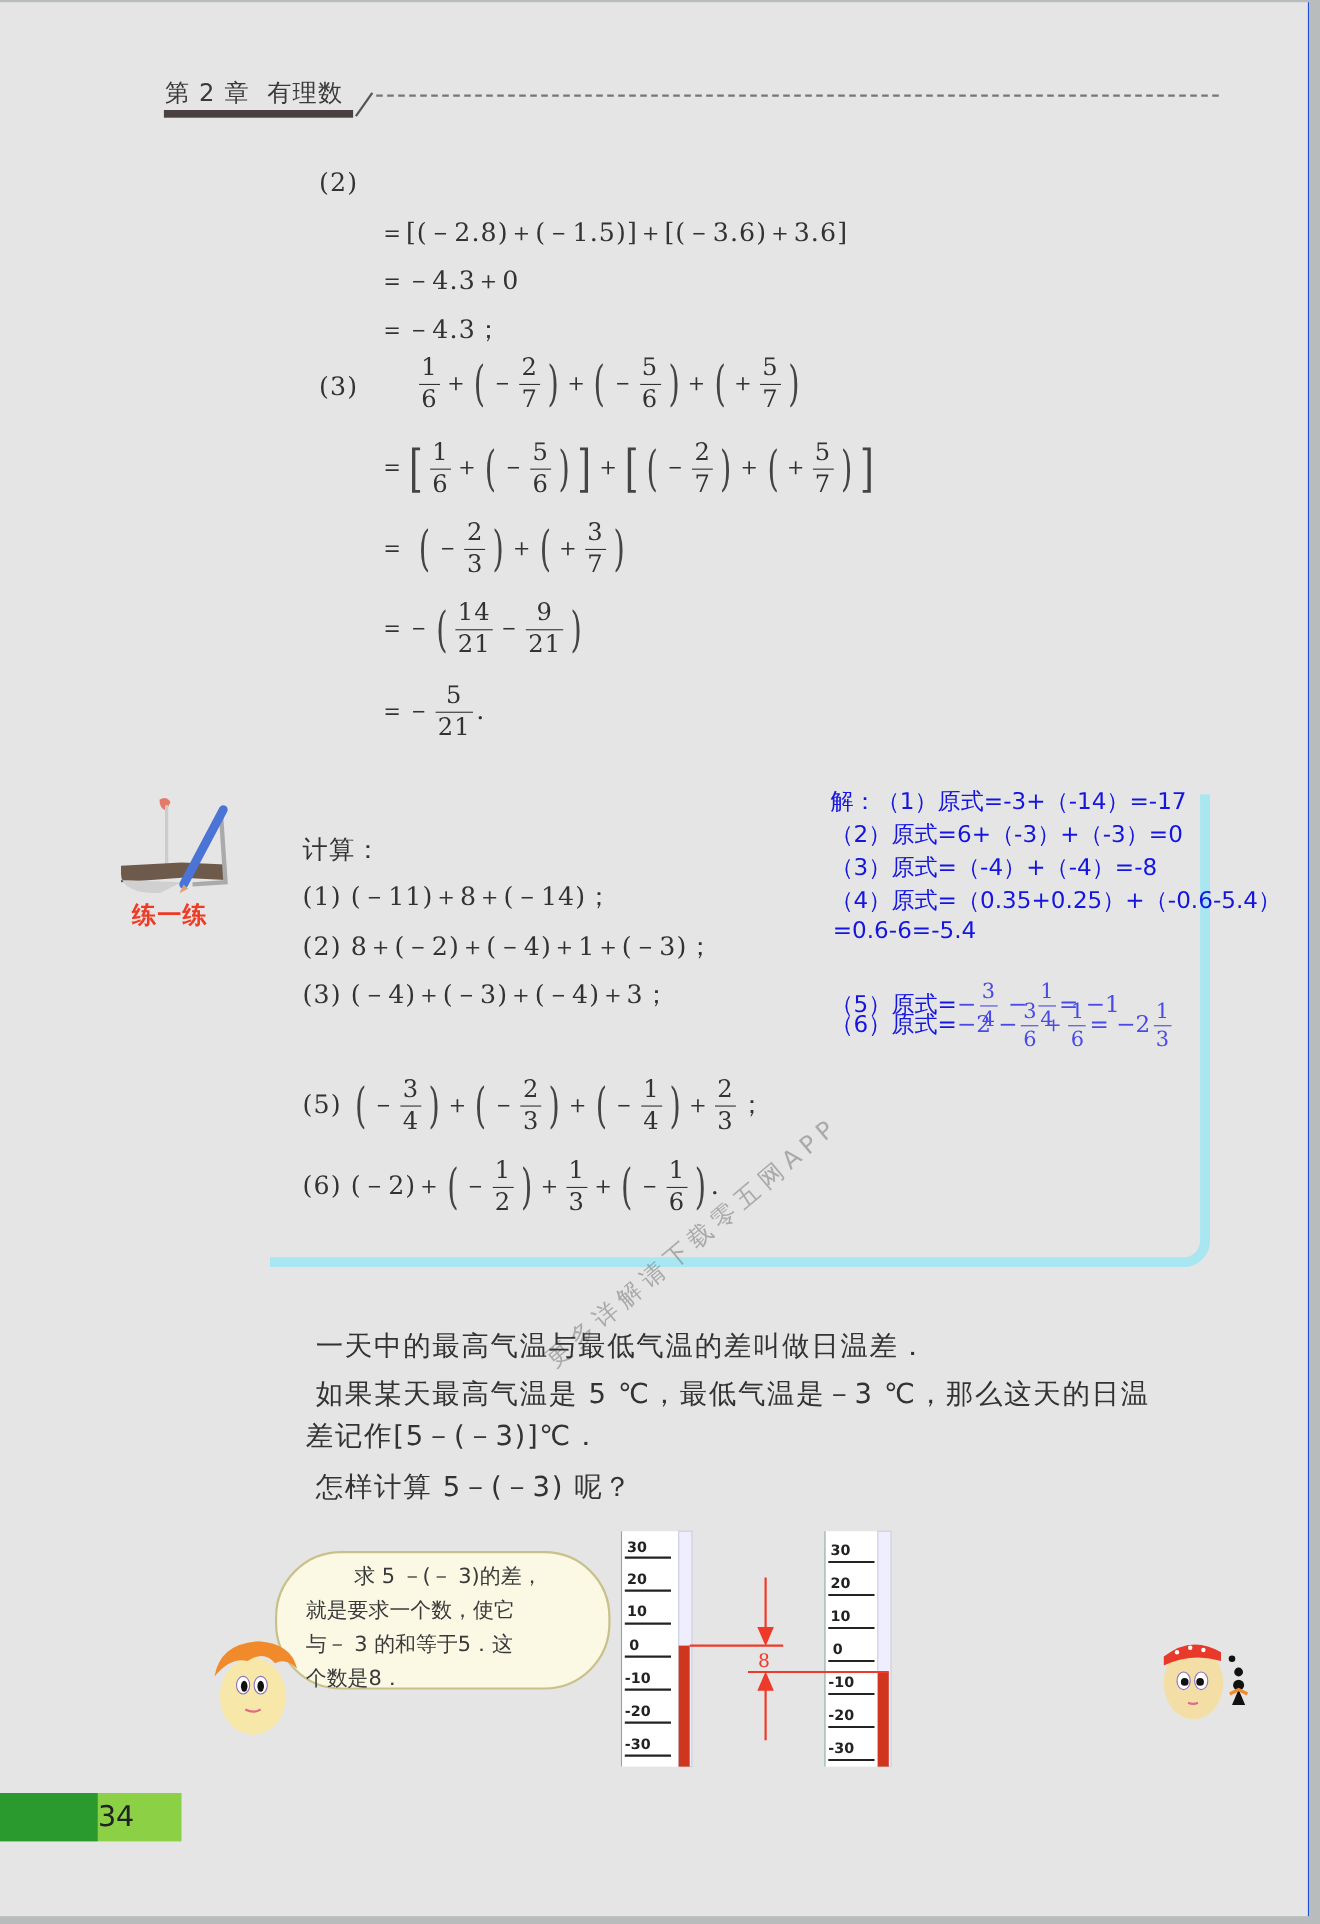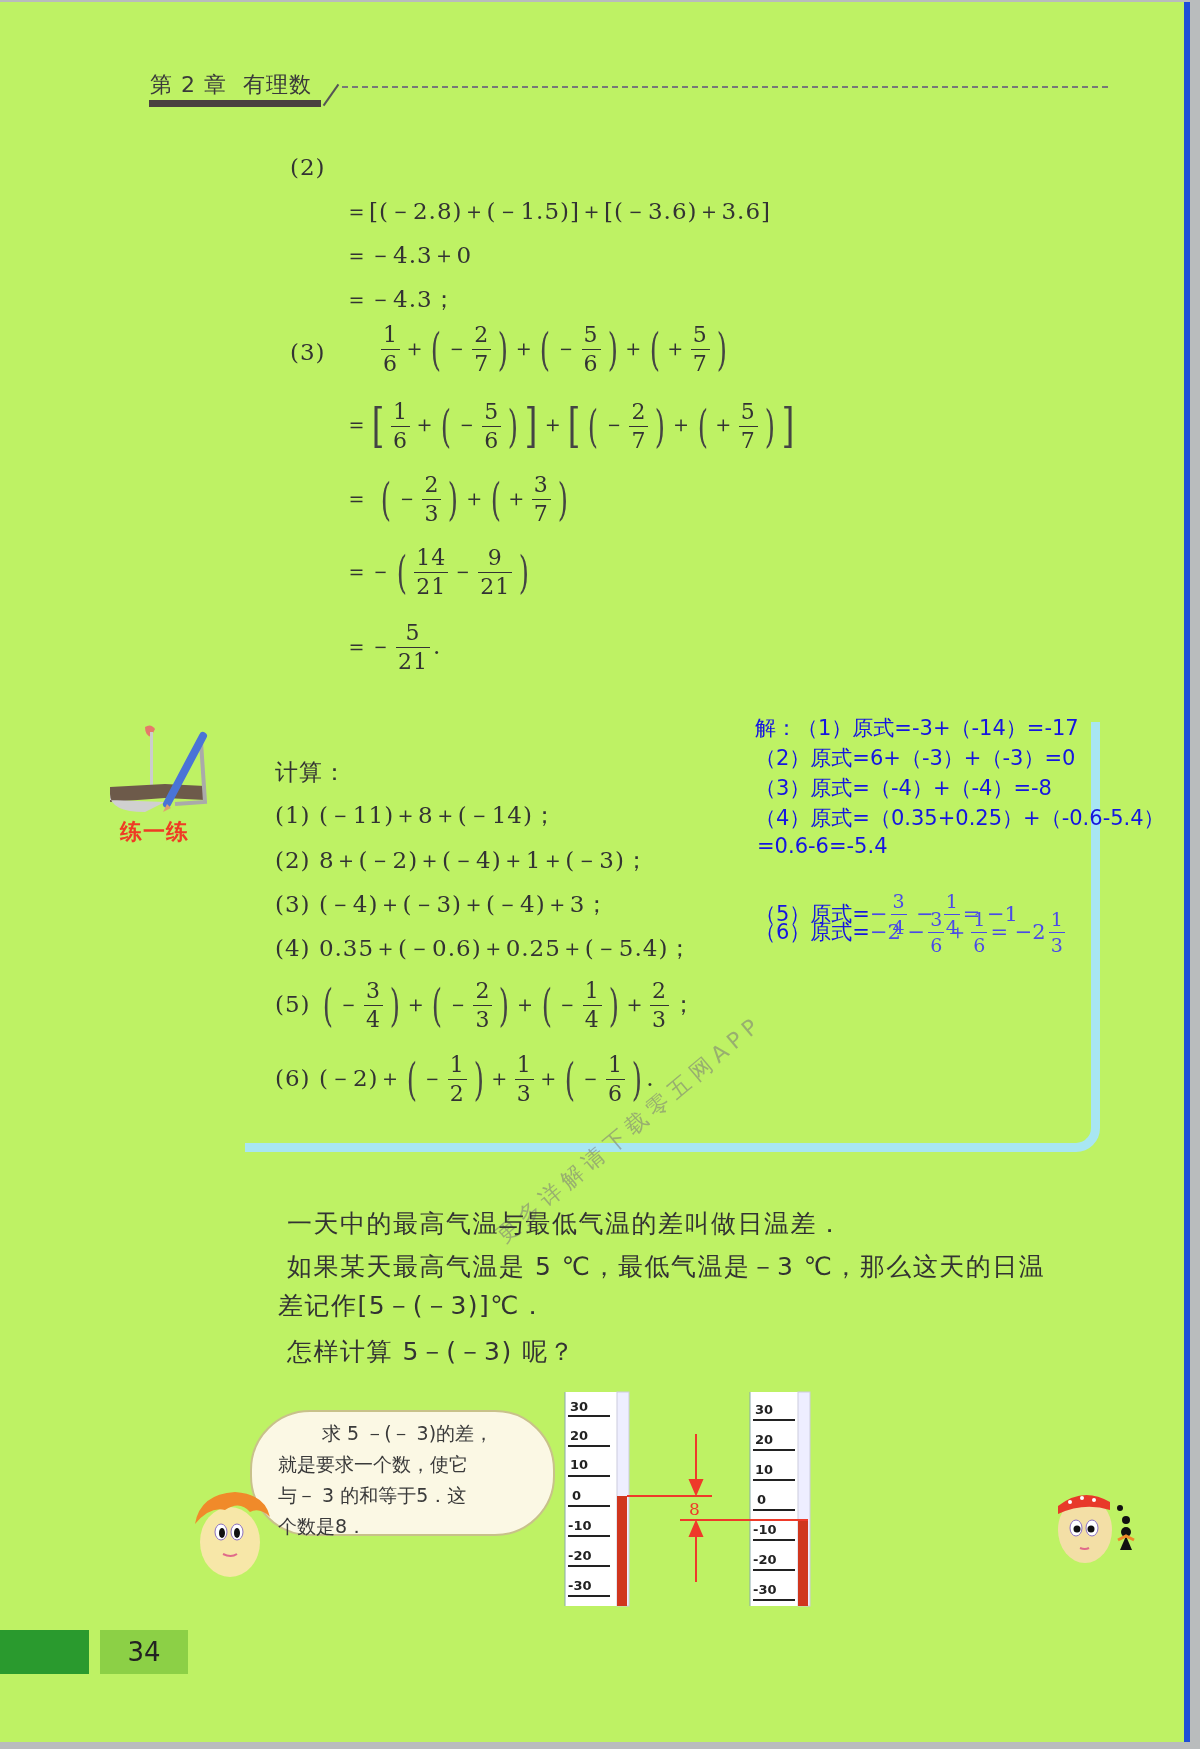--- a/index.html
+++ b/index.html
@@ -1,20 +1,20 @@
 <!DOCTYPE html>
 <html><head>
 <meta charset="utf-8">
 <style>
   * { box-sizing: border-box; margin: 0; padding: 0; }
   html, body { width: 1200px; height: 1749px; background: #b9bcbd; overflow: hidden; }
   body { position: relative; font-family: "DejaVu Serif", "Liberation Serif", serif; color: #2a2a2a; }
   .page {
     position: absolute; left: 0; top: 2px; width: 1190px; height: 1740px;
-    background: #bef264; border-right: 6px solid #1d4ed8;
+    background: #e5e5e5; border-right: 1px solid #1d4ed8;
   }
   .abs { position: absolute; }
   .sans { font-family: "DejaVu Sans", "Liberation Sans", sans-serif; }
 
   
   .chapter-title { left: 150px; top: 68px; font-size: 22px; letter-spacing: 1px; color: #3a3a3a; font-family: "DejaVu Sans", sans-serif; }
   .chapter-bar { left: 149px; top: 98px; width: 172px; height: 7px; background: #4a4040; }
   .chapter-slash { left: 330px; top: 80px; width: 2px; height: 26px; background: #555; transform: rotate(35deg); }
   .header-dash { left: 342px; top: 84px; width: 766px; border-top: 2px dashed #777; }
 
@@ -41,21 +41,21 @@
   .ans .m { font-family: "DejaVu Serif", serif; color: #4a4ae8; }
 
   
   .para { font-size: 25px; color: #333; white-space: nowrap; letter-spacing: 1.5px; font-family: "DejaVu Sans", sans-serif; }
 
   
   .bubble { background: #fbf8e4; border: 2px solid #c8c18a; border-radius: 60px; font-family: "DejaVu Sans", sans-serif; font-size: 19px; color: #3a3a3a; line-height: 31px; }
 
   
   .pn-dark { left: 0; top: 1628px; width: 89px; height: 44px; background: #2a9a2e; }
-  .pn-light { left: 89px; top: 1628px; width: 88px; height: 44px; background: #8cd046; font-family: "DejaVu Sans", sans-serif; font-size: 26px; text-align: center; line-height: 44px; color: #222; margin-left: 11px; }
+  .pn-light { left: 89px; top: 1628px; width: 76px; height: 44px; background: #8cd046; font-family: "DejaVu Sans", sans-serif; font-size: 26px; line-height: 44px; color: #222; }
 
   .watermark { color: rgba(120,120,120,0.55); font-family: "DejaVu Sans", sans-serif; font-size: 22px; transform: rotate(-40deg); transform-origin: left top; white-space: nowrap; letter-spacing: 6px; }
 </style>
 </head>
 <body>
 
 <div class="page">
 
   <div class="abs chapter-title">
     <span>第 2 章</span>&nbsp;&nbsp;<span>有理数</span>
@@ -135,21 +135,20 @@
     <path d="M96 20 L100 80 L70 82" fill="none" stroke="#aaa" stroke-width="4"></path>
     <line x1="98" y1="14" x2="62" y2="82" stroke="#4a74d6" stroke-width="8" stroke-linecap="round"></line>
     <polygon points="62,82 58,90 66,86" fill="#e0a070"></polygon>
   </svg>
   <div class="abs practice-label">练一练</div>
 
   <div class="abs mline sans" style="left:275px;top:755px;font-size:23px;">计算：</div>
   <div class="abs mline" style="left:275px;top:798px;">(1) (－11)＋8＋(－14)；</div>
   <div class="abs mline" style="left:275px;top:843px;">(2) 8＋(－2)＋(－4)＋1＋(－3)；</div>
   <div class="abs mline" style="left:275px;top:887px;">(3) (－4)＋(－3)＋(－4)＋3；</div>
-  <div class="abs mline" style="left:275px;top:931px;">(4) 0.35＋(－0.6)＋0.25＋(－5.4)；</div>
   <div class="abs mline" style="left:275px;top:978px;">
     <span>(5)</span> <span class="paren">(</span>－<span class="frac">
         <span class="num">3</span>
         <span class="den">4</span>
       </span><span class="paren">)</span>＋<span class="paren">(</span>－<span class="frac">
         <span class="num">2</span>
         <span class="den">3</span>
       </span><span class="paren">)</span>＋<span class="paren">(</span>－<span class="frac">
         <span class="num">1</span>
         <span class="den">4</span>

